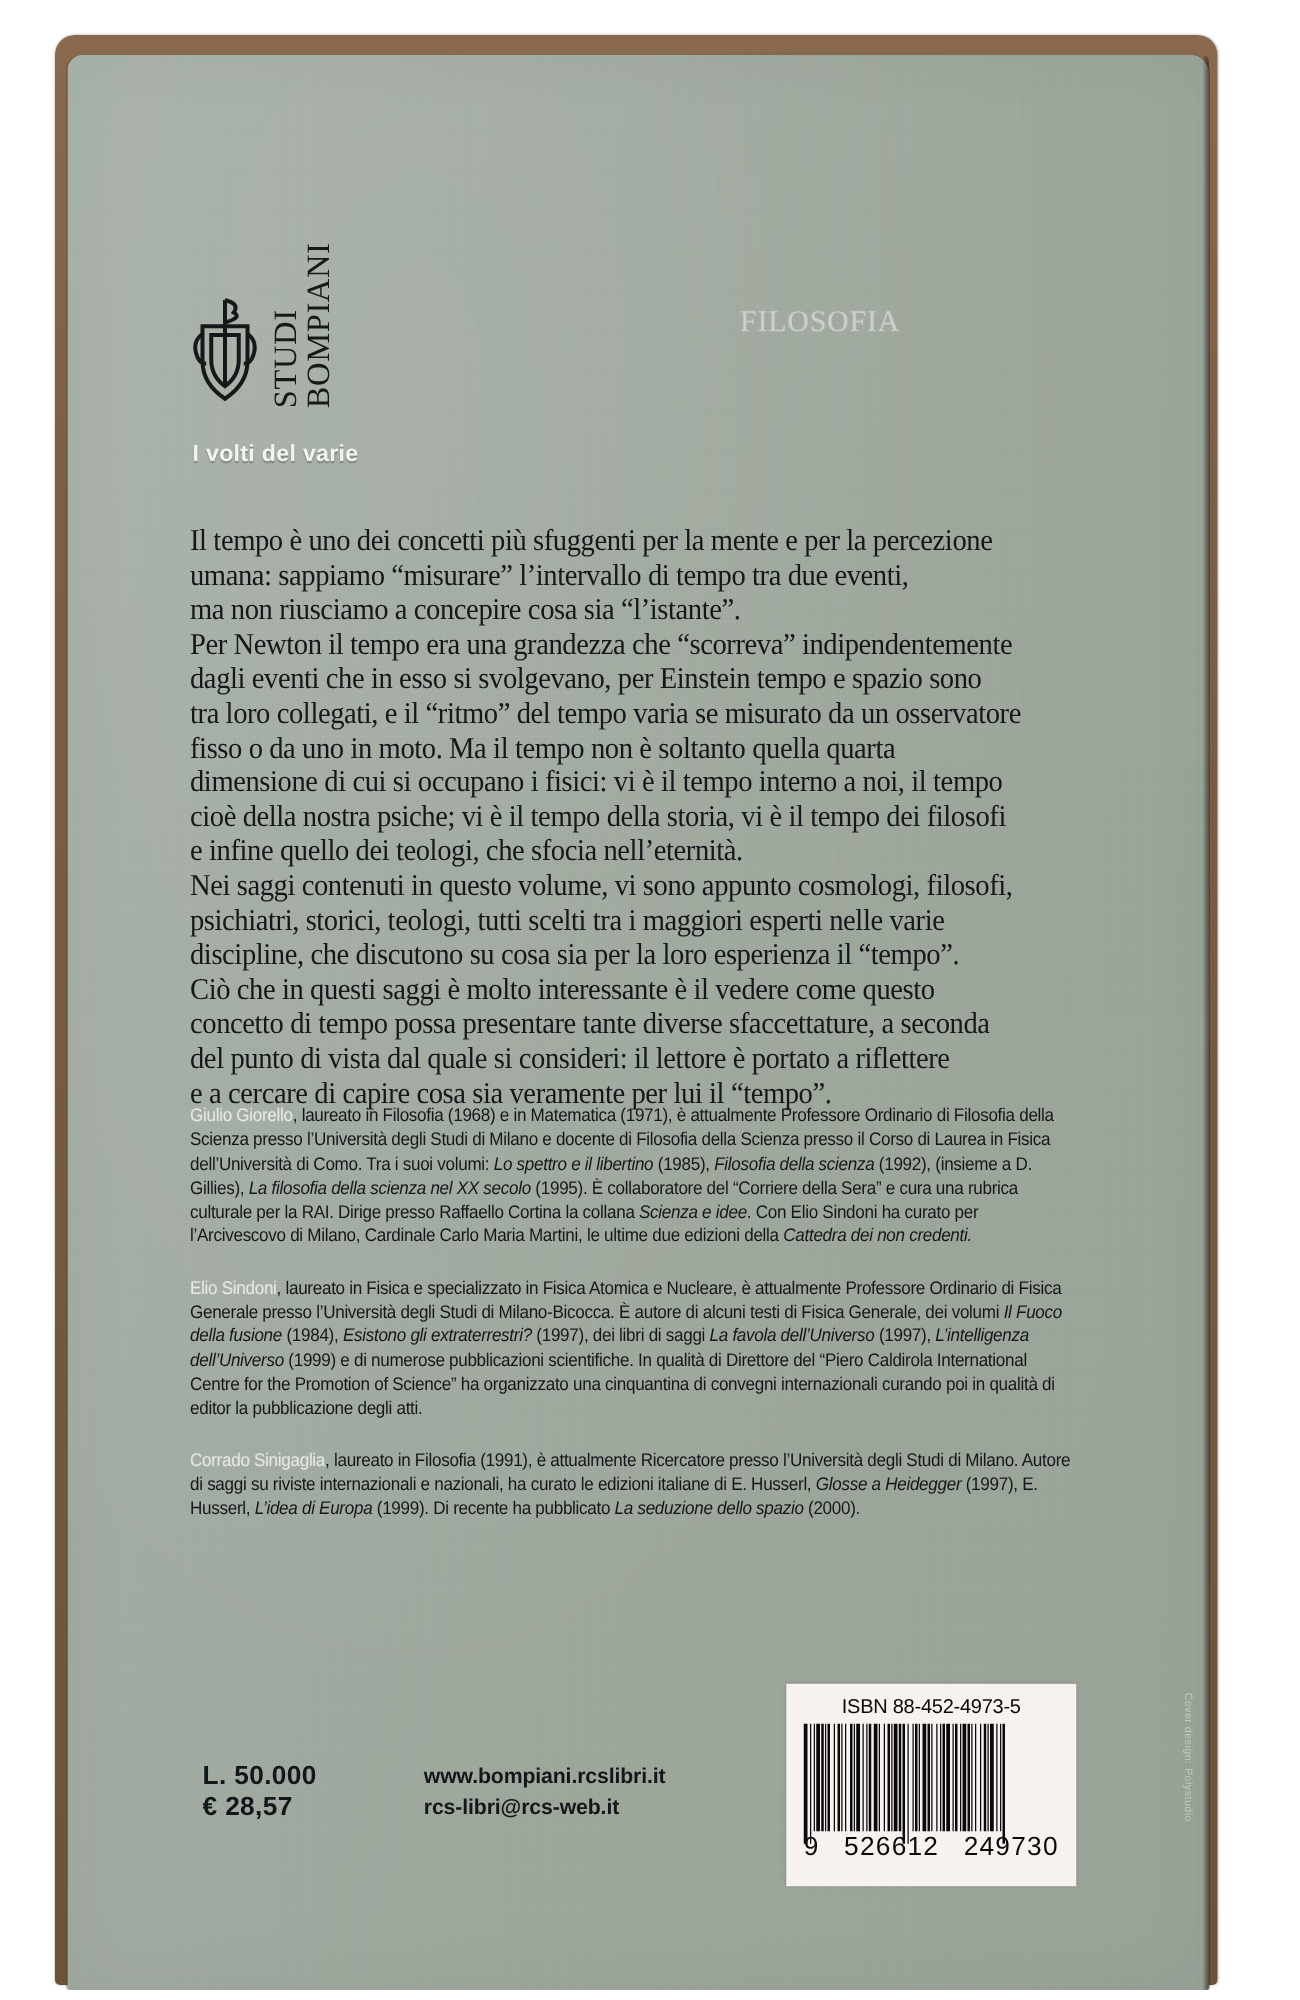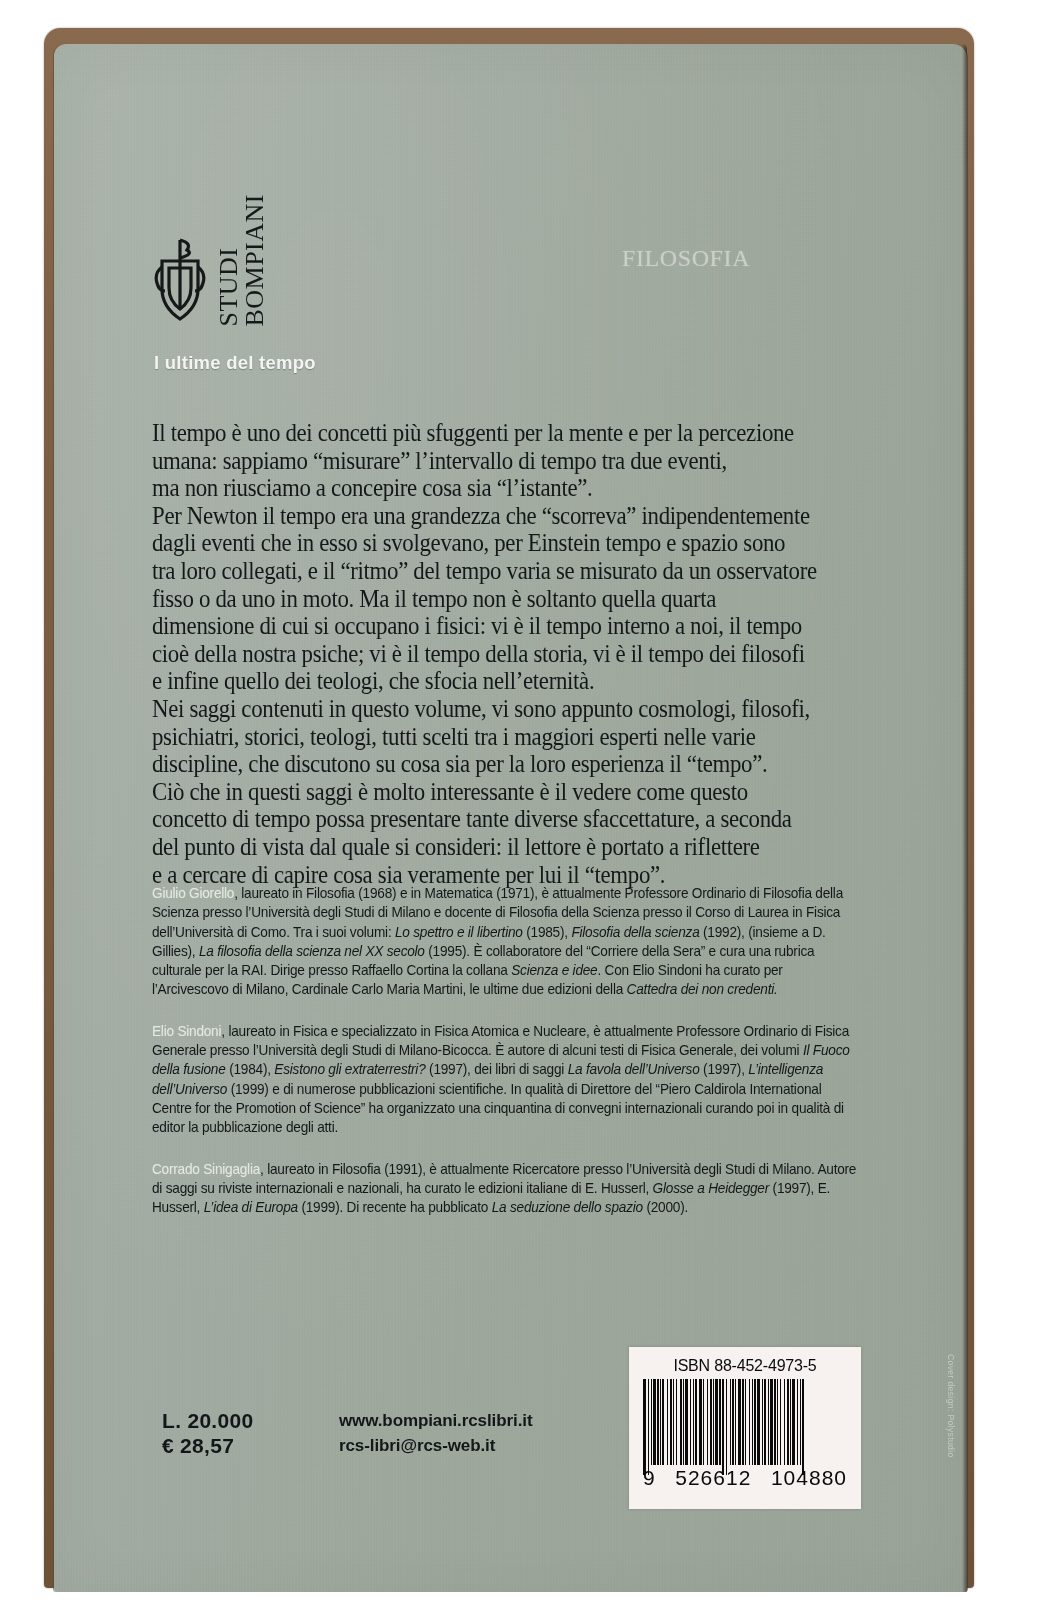--- a/index.html
+++ b/index.html
@@ -98,21 +98,21 @@
     line-height: 1.0;
     color: #16191a;
     font-weight: 400;
   }
   .logo-words span { display:block; }
   .logo-words .l2 { margin-left: 2px; }
 
   
   .series {
     position: absolute;
-    left: 568px;
+    left: 538px;
     top: 200px;
     font-family: "Liberation Serif", serif;
     color: #cfd4ce;
     font-size: 24px;
     line-height: 1.18;
     letter-spacing: .6px;
     text-shadow: 0 0 2px rgba(255,255,255,.18);
     opacity: .92;
   }
 
@@ -278,21 +278,21 @@
         <span class="l1">STUDI</span>
         <span class="l2">BOMPIANI</span>
       </div>
     </div>
 
     <div class="series">
       <div>FILOSOFIA</div>
     </div>
 
     <div class="titleblock">
-      <div>I ultime del tempo</div>
+      <div>I volti del varie</div>
     </div>
 
     <div class="blurb">
         <p>Il tempo è uno dei concetti più sfuggenti per la mente e per la percezione</p>
         <p>umana: sappiamo “misurare” l’intervallo di tempo tra due eventi,</p>
         <p>ma non riusciamo a concepire cosa sia “l’istante”.</p>
         <p>Per Newton il tempo era una grandezza che “scorreva” indipendentemente</p>
         <p>dagli eventi che in esso si svolgevano, per Einstein tempo e spazio sono</p>
         <p>tra loro collegati, e il “ritmo” del tempo varia se misurato da un osservatore</p>
         <p>fisso o da uno in moto. Ma il tempo non è soltanto quella quarta</p>
@@ -308,21 +308,21 @@
         <p>e a cercare di capire cosa sia veramente per lui il “tempo”.</p>
       </div>
 
     <div class="bios">
         <p class="bio"><span class="who">Giulio Giorello</span><span>, laureato in Filosofia (1968) e in Matematica (1971), è attualmente Professore Ordinario di Filosofia della Scienza presso l’Università degli Studi di Milano e docente di Filosofia della Scienza presso il Corso di Laurea in Fisica dell’Università di Como. Tra i suoi volumi: <i>Lo spettro e il libertino</i> (1985), <i>Filosofia della scienza</i> (1992), (insieme a D. Gillies), <i>La filosofia della scienza nel XX secolo</i> (1995). È collaboratore del “Corriere della Sera” e cura una rubrica culturale per la RAI. Dirige presso Raffaello Cortina la collana <i>Scienza e idee</i>. Con Elio Sindoni ha curato per l’Arcivescovo di Milano, Cardinale Carlo Maria Martini, le ultime due edizioni della <i>Cattedra dei non credenti.</i></span></p>
         <p class="bio"><span class="who">Elio Sindoni</span><span>, laureato in Fisica e specializzato in Fisica Atomica e Nucleare, è attualmente Professore Ordinario di Fisica Generale presso l’Università degli Studi di Milano-Bicocca. È autore di alcuni testi di Fisica Generale, dei volumi <i>Il Fuoco della fusione</i> (1984), <i>Esistono gli extraterrestri?</i> (1997), dei libri di saggi <i>La favola dell’Universo</i> (1997), <i>L’intelligenza dell’Universo</i> (1999) e di numerose pubblicazioni scientifiche. In qualità di Direttore del “Piero Caldirola International Centre for the Promotion of Science” ha organizzato una cinquantina di convegni internazionali curando poi in qualità di editor la pubblicazione degli atti.</span></p>
         <p class="bio"><span class="who">Corrado Sinigaglia</span><span>, laureato in Filosofia (1991), è attualmente Ricercatore presso l’Università degli Studi di Milano. Autore di saggi su riviste internazionali e nazionali, ha curato le edizioni italiane di E. Husserl, <i>Glosse a Heidegger</i> (1997), E. Husserl, <i>L’idea di Europa</i> (1999). Di recente ha pubblicato <i>La seduzione dello spazio</i> (2000).</span></p>
       </div>
 
     <div class="price">
-      <div>L.  20.000</div>
+      <div>L.  50.000</div>
       <div>€  28,57</div>
     </div>
 
     <div class="web">
       <div>www.bompiani.rcslibri.it</div>
       <div>rcs-libri@rcs-web.it</div>
     </div>
 
     <div class="barcode-box">
       <div class="isbn-text">ISBN 88-452-4973-5</div>
@@ -424,20 +424,20 @@
           <i style="width: 1px;"></i>
           <i class="w" style="width: 2px;"></i>
           <i style="width: 1px;"></i>
           <i class="w" style="width: 1px; margin-bottom: -10px;"></i>
           <i style="width: 2px; margin-bottom: -10px;"></i>
           <i class="w" style="width: 3px; margin-bottom: -10px;"></i>
         </div>
       <div class="ean-text">
         <span>9</span>
         <span>526612</span>
-        <span>104880</span>
+        <span>249730</span>
       </div>
     </div>
 
     <div class="credit">Cover design: Polystudio</div>
 
   </div>
 </div>
 
 </body></html>

